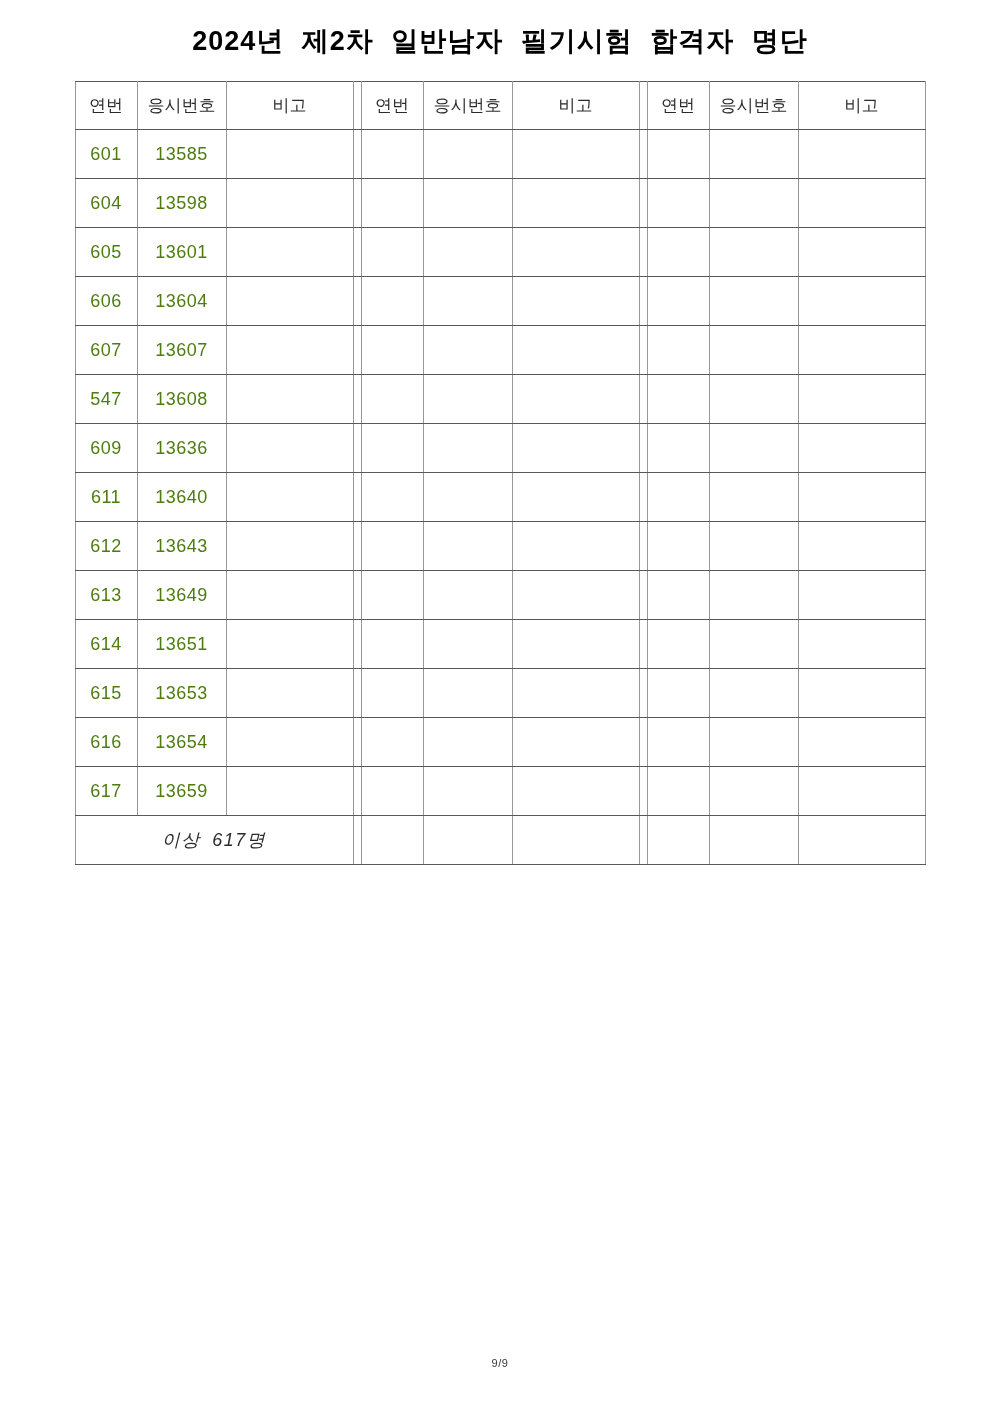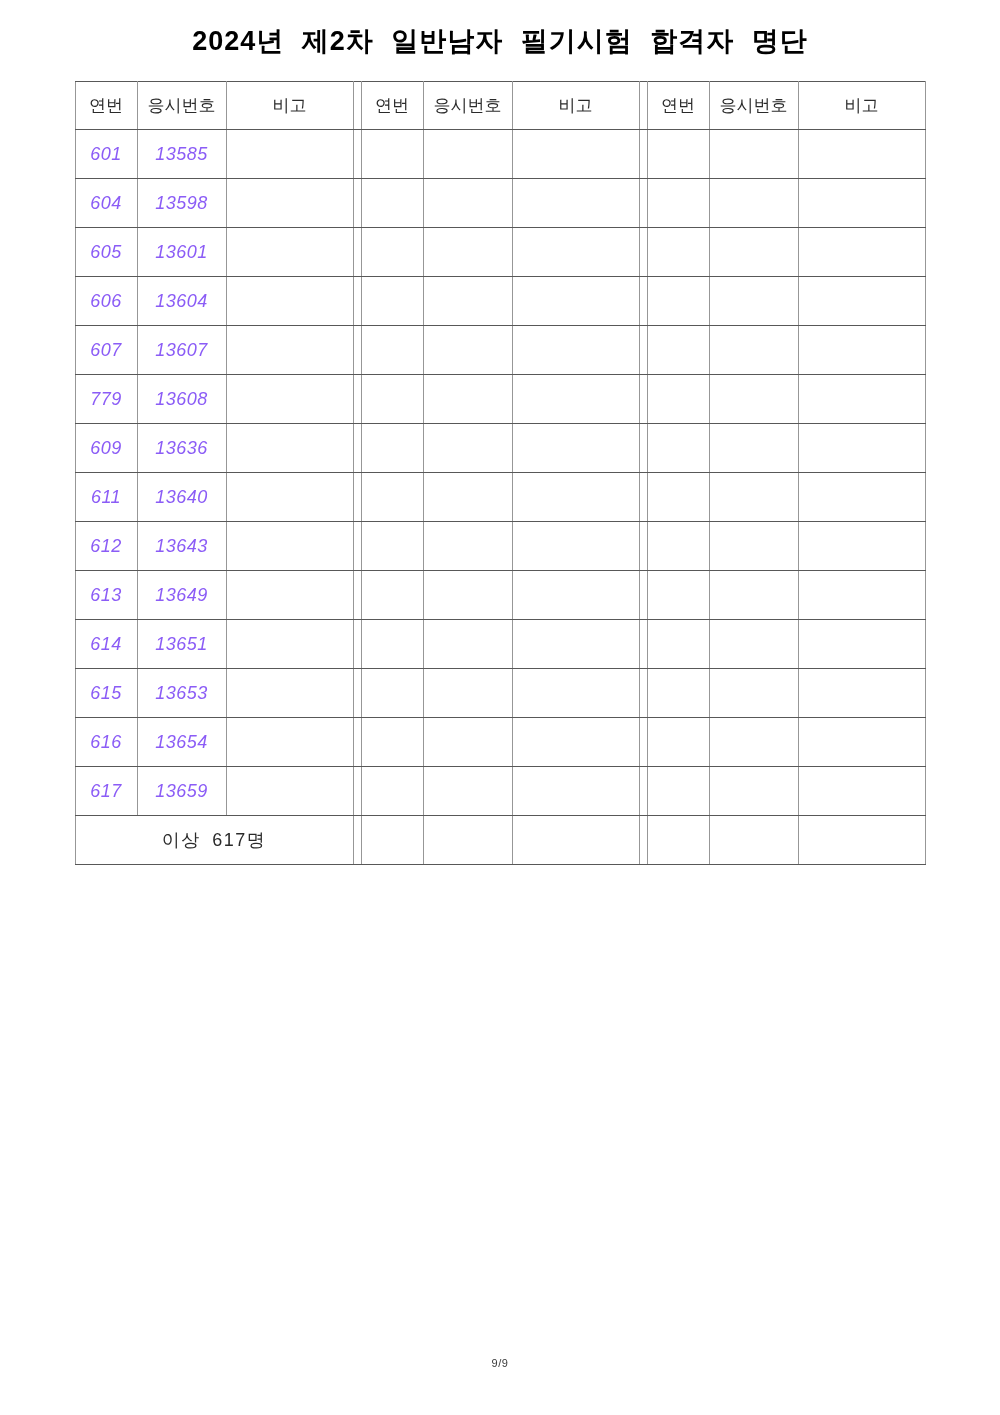--- a/index.html
+++ b/index.html
@@ -44,28 +44,28 @@
     background: #ffffff;
   }
   table.passers th {
     font-size: 17px;
     height: 48px;
     color: #2a2a2a;
   }
   td.num {
     font-size: 18px;
     letter-spacing: 0.5px;
-    color: #8b5cf6;
-    font-style: italic;
+    color: #4d7c0f;
   }
   td.summary {
     font-size: 18px;
     letter-spacing: 1.5px;
     word-spacing: 5px;
     color: #2a2a2a;
+    font-style: italic;
   }
   .page-number {
     position: absolute;
     left: 0;
     top: 1357px;
     width: 100%;
     text-align: center;
     font-size: 11px;
     color: #3a3a3a;
     letter-spacing: 0.5px;
@@ -164,21 +164,21 @@
       <td></td>
       <td></td>
       <td></td>
       <td></td>
       <td></td>
       <td></td>
       <td></td>
       <td></td>
     </tr>
     <tr>
-      <td class="num">779</td>
+      <td class="num">547</td>
       <td class="num">13608</td>
       <td></td>
       <td></td>
       <td></td>
       <td></td>
       <td></td>
       <td></td>
       <td></td>
       <td></td>
       <td></td>

